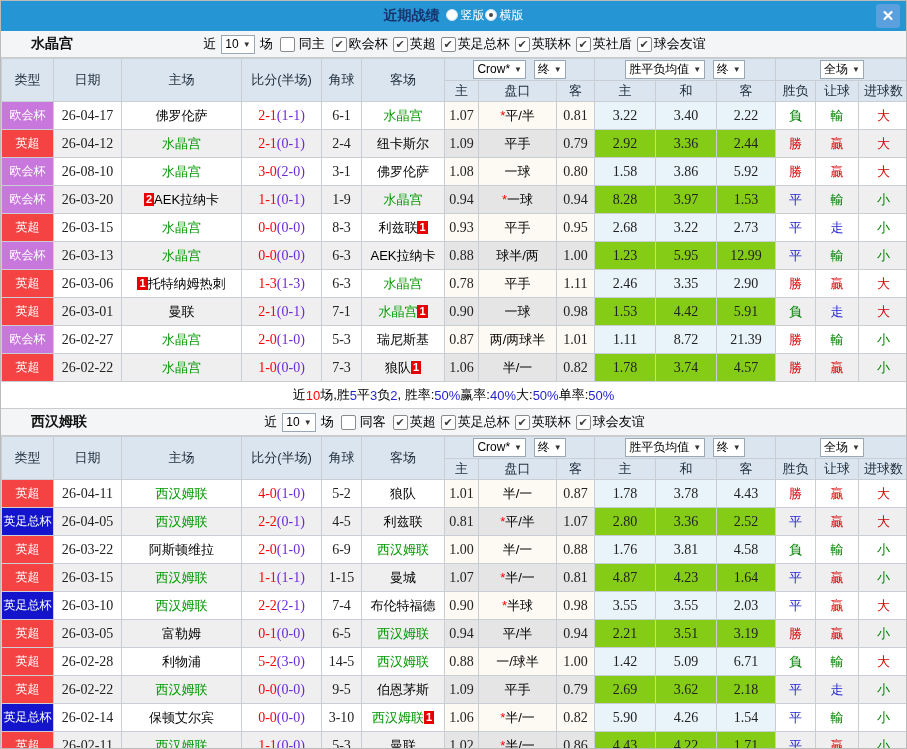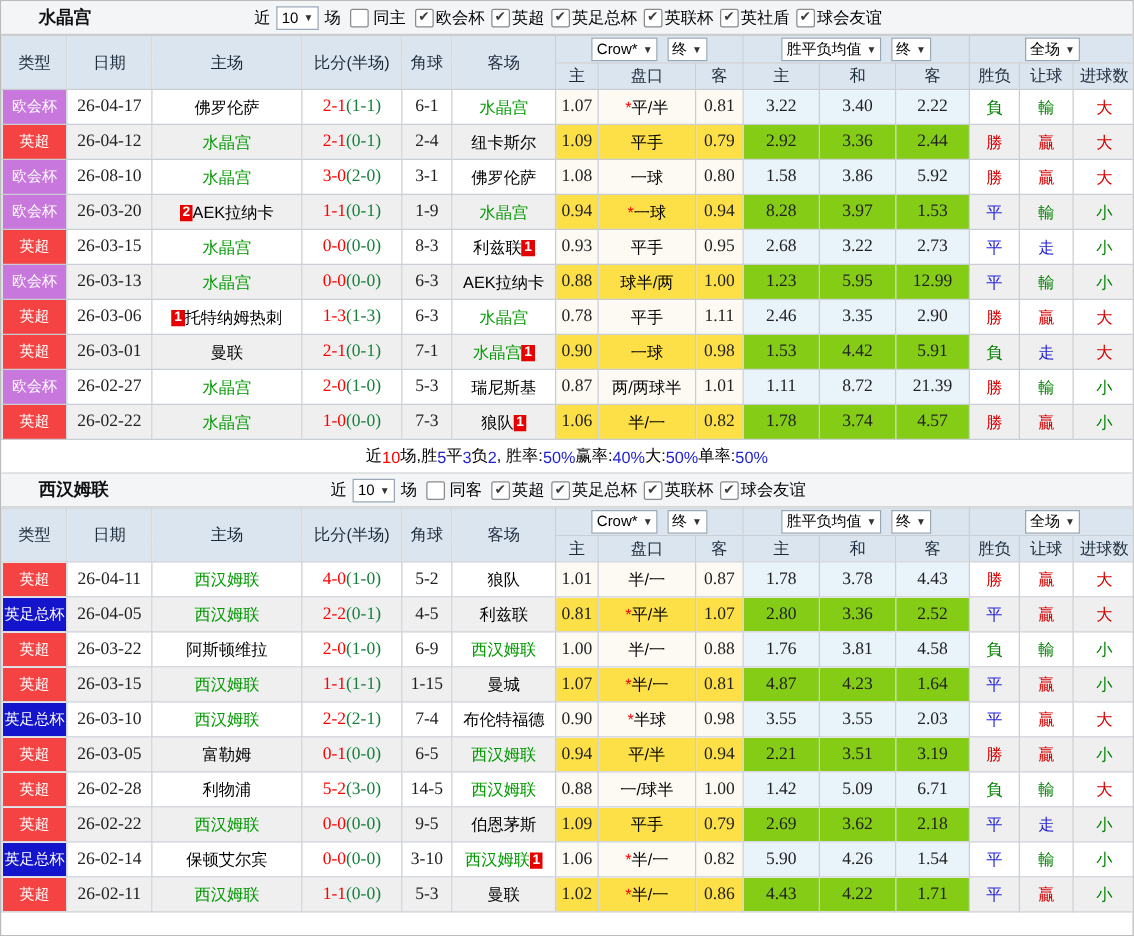--- a/index.html
+++ b/index.html
@@ -21,35 +21,46 @@
   .selbox .arr{font-size:8px;color:#333;}
   .checkbox{display:inline-block;width:13px;height:13px;border:1px solid #8a8a8a;border-radius:2px;background:#fff;font-size:11px;line-height:12px;text-align:center;color:#3c3c3c;margin:0 1px 0 4px;cursor:pointer;}
   
   table{border-collapse:collapse;table-layout:fixed;width:907px;}
   th,td{border:1px solid #c9ced4;overflow:hidden;white-space:nowrap;text-align:center;padding:0;}
   thead th{background:#dbe5ef;color:#1c2b3a;font-size:13px;font-weight:normal;height:20px;}
   thead .group-row th{height:21px;}
   tbody td{height:27px;font-size:13px;color:#000;background:#fff;}
   tr.even td{background:#efefef;}
   td.type-cell{color:#fff;font-size:12px;}
-  td.asian{background:#fdfaf3;}  tr.even td.asian{background:#fde047;}
+  td.asian{background:#fdfaf3;}  tr.even td.asian{background:#e5e5e5;}
   td.euro{background:#e8f3fa;}   tr.even td.euro{background:#84cc16;}
   .num{font-family:"Liberation Serif",serif;font-size:14px;color:#222;}
   .score-main{color:#f00;}
-  .score-half{color:#15803d;}
+  .score-half{color:#6d28d9;}
   .star{color:#f00;}
   .badge{display:inline-block;background:#e60000;color:#fff;font-size:11px;line-height:13px;padding:0 2px;font-weight:bold;vertical-align:1px;}
   
   .summary{height:26px;border-bottom:1px solid #ccc;display:flex;align-items:center;justify-content:center;font-size:13px;background:#fff;}
 </style>
 </head>
 <body>
 
 <div class="app">
 
+  <div class="titlebar">
+    <span class="title">近期战绩</span>
+    <span id="radio-holder"><span class="radio">
+          <span class="dot"></span>
+          <span>竖版</span>
+        </span><span class="radio sel">
+          <span class="dot"></span>
+          <span>横版</span>
+        </span></span>
+    <span class="closebtn">✕</span>
+  </div>
 
   <section>
     <div class="section-head">
       <span class="team">水晶宫</span>
       <div class="filters">
           <span class="lbl">近</span>
           <span class="selbox">
             <span>10</span>
             <span class="arr">▼</span>
           </span>

